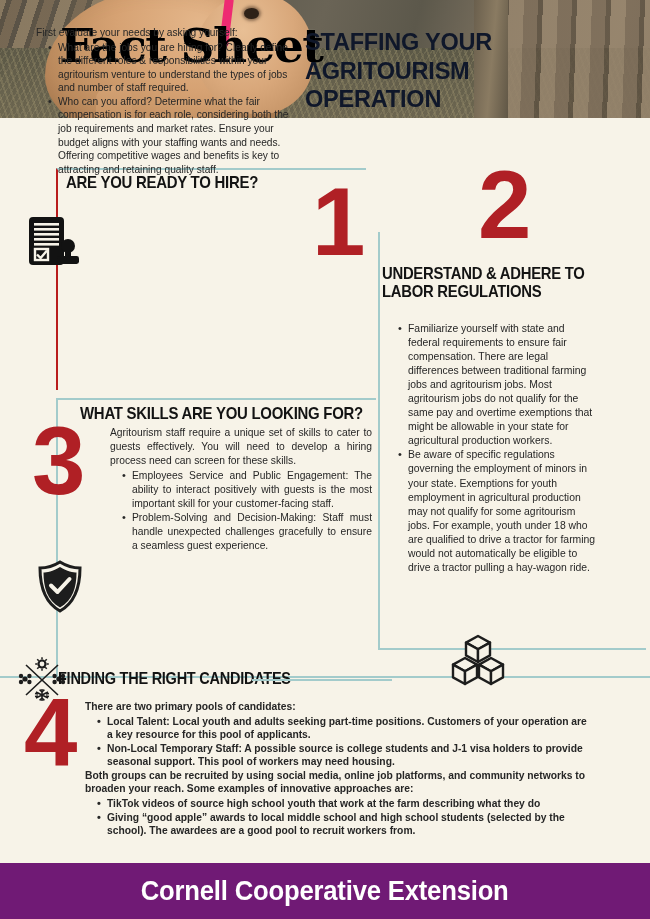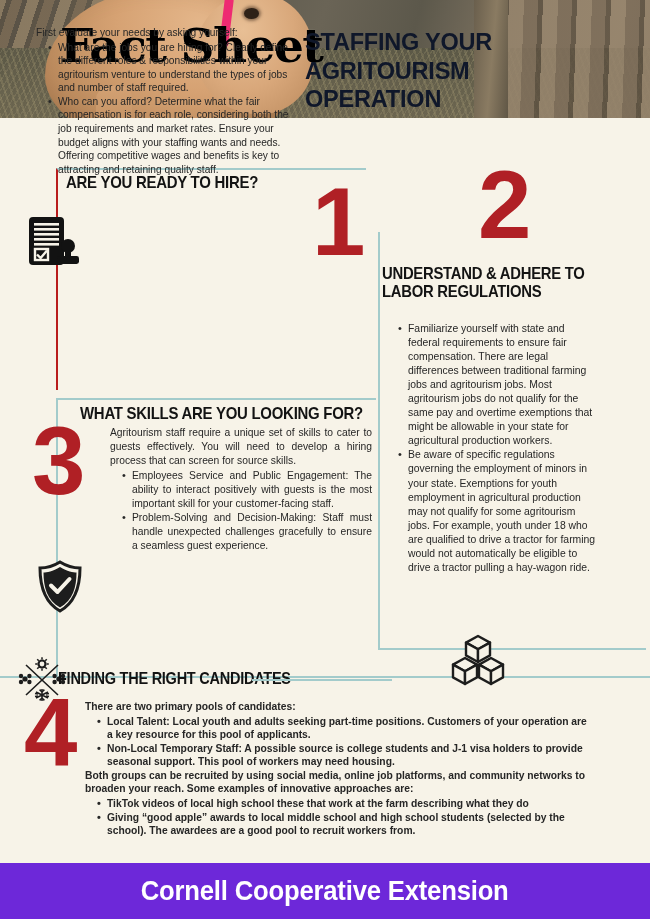--- a/index.html
+++ b/index.html
@@ -287,21 +287,21 @@
     width: 510px;
     font-weight: bold;
   }
   #section-4-body .body-txt { font-size: 10.3px; line-height: 1.32; }
 
   
   #footer {
     position: absolute;
     left: 0; bottom: 0;
     width: 650px; height: 56px;
-    background: #6d28d9;
+    background: #701a75;
     display: flex;
     align-items: center;
     justify-content: center;
   }
   #footer-text {
     font-family: "Liberation Sans Narrow", "Liberation Sans", sans-serif;
     font-weight: bold;
     font-size: 27px;
     color: #fff;
     letter-spacing: -0.2px;
@@ -375,21 +375,21 @@
     <path d="M31 30.6 L43 37.2 L43 50 L31 43.4 Z"></path>
     <path d="M55 30.6 L55 43.4 L43 50 L43 37.2 Z"></path>
   </g>
 </svg>
 
 <div id="section-3">
   <div class="sec-head">WHAT SKILLS ARE YOU LOOKING FOR?</div>
 </div>
 <div id="num-3" class="bignum">3</div>
 <div id="section-3-body">
-  <div class="body-txt p0">Agritourism staff require a unique set of skills to cater to guests effectively. You will need to develop a hiring process that can screen for source skills.</div>
+  <div class="body-txt p0">Agritourism staff require a unique set of skills to cater to guests effectively. You will need to develop a hiring process need can screen for these skills.</div>
   <ul class="b body-txt">
     <li>Employees Service and Public Engagement: The ability to interact positively with guests is the most important skill for your customer-facing staff.</li>
     <li>Problem-Solving and Decision-Making: Staff must handle unexpected challenges gracefully to ensure a seamless guest experience.</li>
   </ul>
 </div>
 <svg id="shield-icon" viewBox="0 0 48 54">
   <path d="M24 2 C16 7, 8 8, 4 8 C4 26, 8 42, 24 51 C40 42, 44 26, 44 8 C40 8, 32 7, 24 2 Z" fill="#f7f3e8" stroke="#1d1d1d" stroke-width="3"></path>
   <path d="M24 7 C17 11.5, 10.5 12.5, 7.5 12.5 C7.5 27, 11 40, 24 47.5 C37 40, 40.5 27, 40.5 12.5 C37.5 12.5, 31 11.5, 24 7 Z" fill="#1d1d1d"></path>
   <path d="M15 25.5 L21.5 32 L33.5 19" fill="none" stroke="#f7f3e8" stroke-width="4" stroke-linecap="round" stroke-linejoin="round"></path>
 </svg>
@@ -429,20 +429,20 @@
 <div id="section-4-rule"></div>
 <div id="num-4" class="bignum">4</div>
 <div id="section-4-body">
   <div class="body-txt p0">There are two primary pools of candidates:</div>
   <ul class="b body-txt">
     <li>Local Talent: Local youth and adults seeking part-time positions. Customers of your operation are a key resource for this pool of applicants.</li>
     <li>Non-Local Temporary Staff: A possible source is college students and J-1 visa holders to provide seasonal support. This pool of workers may need housing.</li>
   </ul>
   <div class="body-txt p0">Both groups can be recruited by using social media, online job platforms, and community networks to broaden your reach. Some examples of innovative approaches are:</div>
   <ul class="b body-txt">
-    <li>TikTok videos of local high school these that work at the farm describing what they do</li>
+    <li>TikTok videos of source high school youth that work at the farm describing what they do</li>
     <li>Giving “good apple” awards to local middle school and high school students (selected by the school). The awardees are a good pool to recruit workers from.</li>
   </ul>
 </div>
 
 <div id="footer">
   <div id="footer-text">Cornell Cooperative Extension</div>
 </div>
 
 </body></html>

